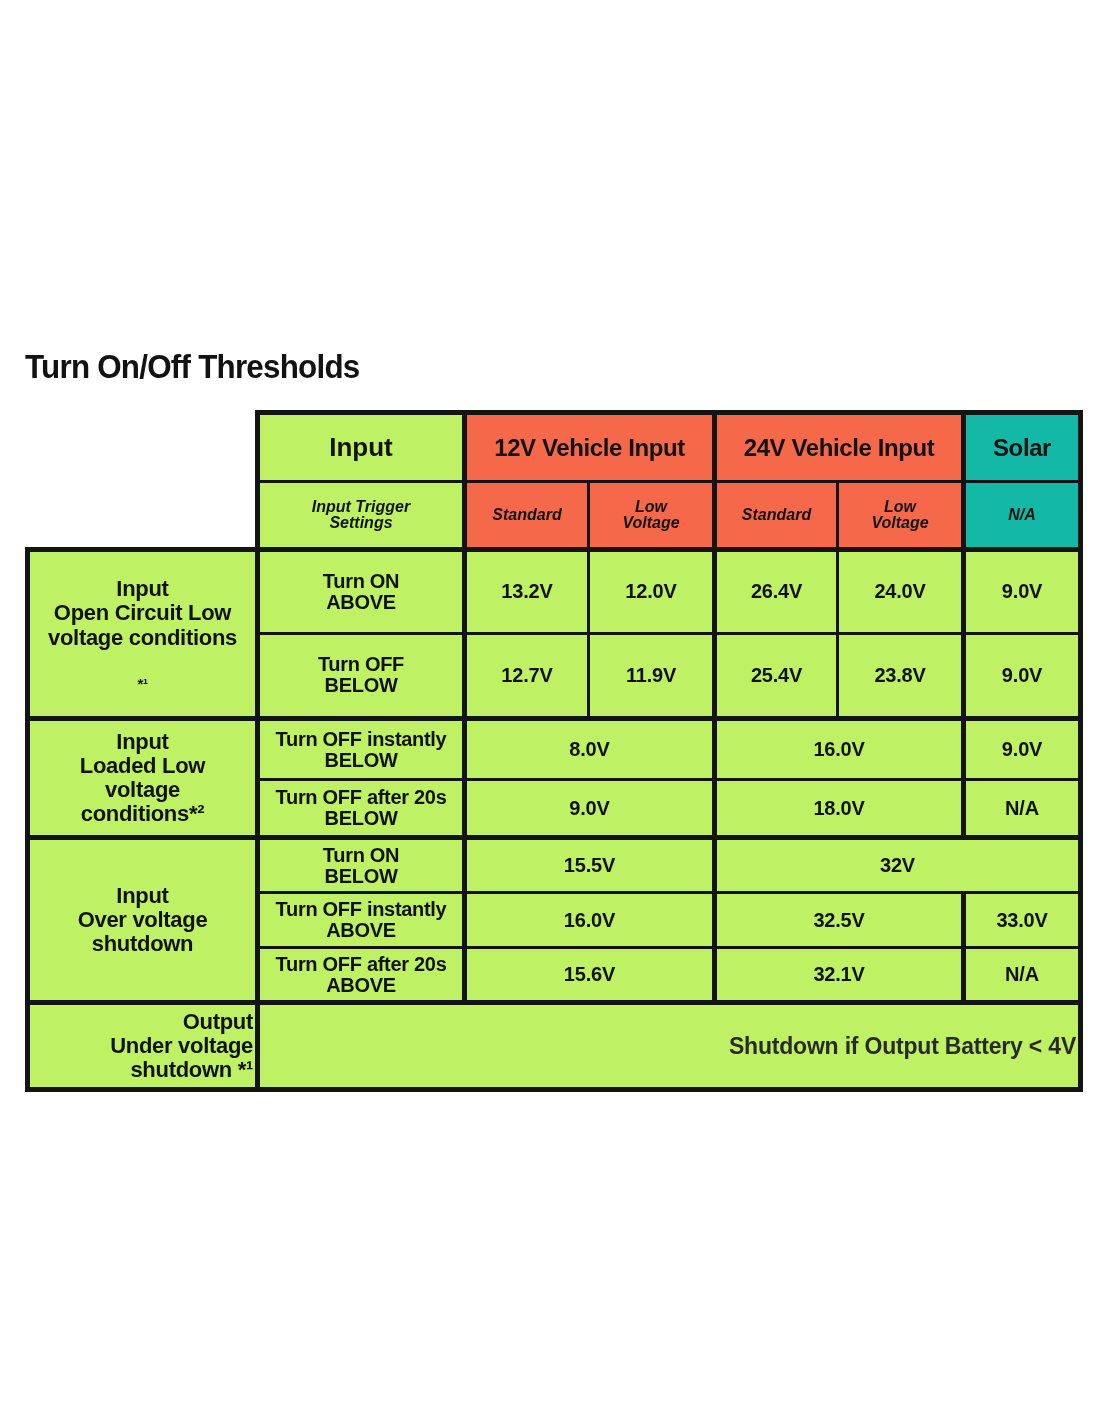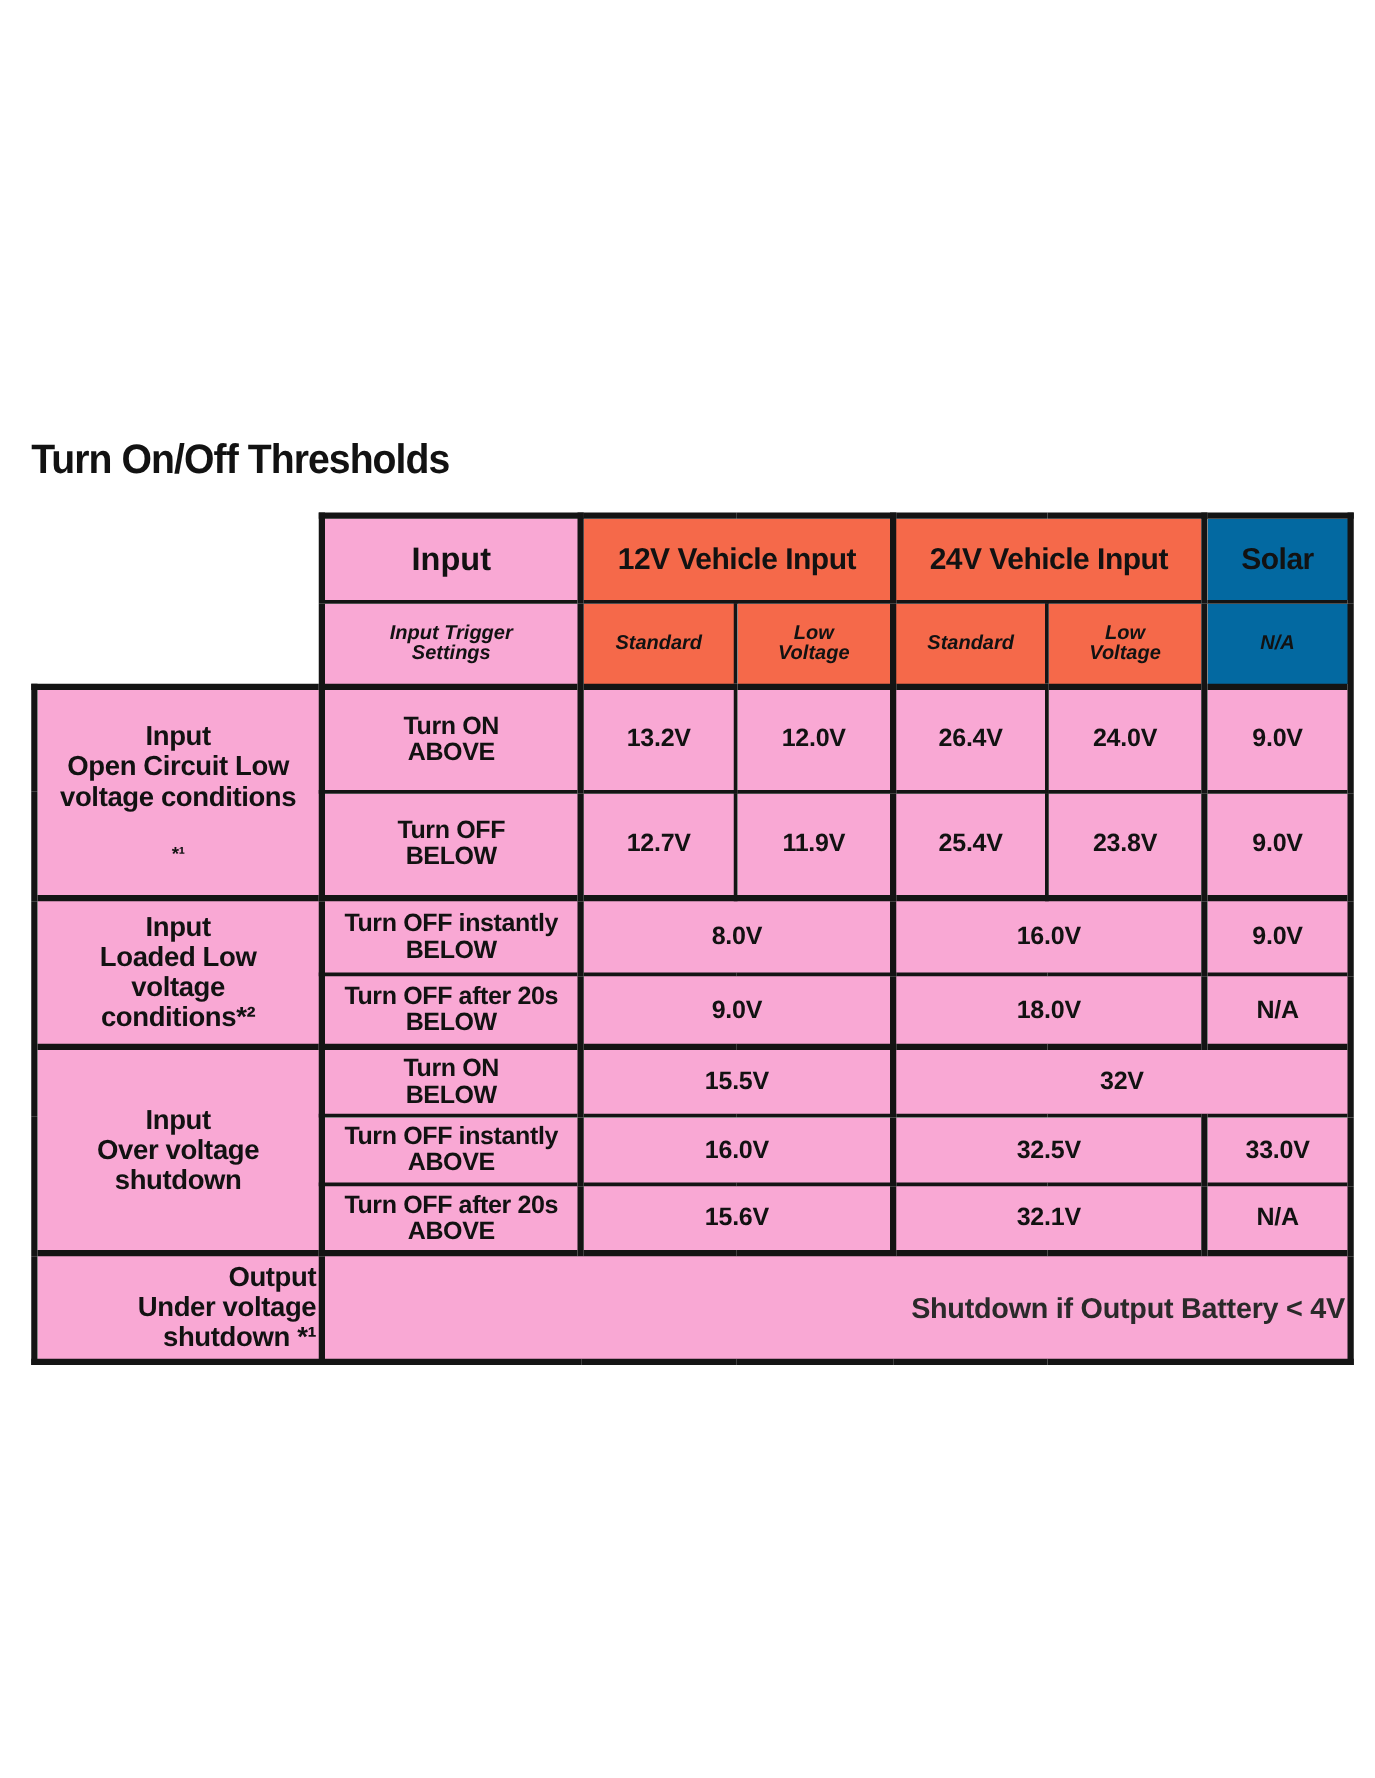--- a/index.html
+++ b/index.html
@@ -12,28 +12,28 @@
   .page-title{
     position:absolute;left:25px;top:348px;
     font-size:33px;font-weight:bold;letter-spacing:-0.8px;
     transform:scaleX(0.95);transform-origin:left center;white-space:nowrap;
   }
   table.thresholds{
     position:absolute;left:25px;top:410px;
     border-collapse:collapse;table-layout:fixed;width:1053px;
   }
   td{
-    border:3px solid #141414;background:#f9a8d4;
+    border:3px solid #141414;background:#bef264;
     text-align:center;vertical-align:middle;
     white-space:pre-line;font-weight:bold;padding:1px 2px;
     overflow:hidden;
   }
   td.ghost{border:none;background:#ffffff;}
   .red{background:#F5694A;}
-  .yellow{background:#0369a1;}
+  .yellow{background:#14b8a6;}
   .it{font-style:italic;}
   .hd-input{font-size:26px;}
   .hd-group{font-size:24px;letter-spacing:-0.4px;}
   .hd-sub{font-size:16px;line-height:1.02;}
   .lbl{font-size:22px;line-height:1.1;letter-spacing:-0.3px;}
   .trg{font-size:20px;line-height:1.05;letter-spacing:-0.3px;}
   .val{font-size:20px;letter-spacing:-0.2px;}
   .outtxt{font-weight:bold;font-size:23px;color:#2a2a2a;letter-spacing:-0.2px;}
   .cell-fn{font-size:15px;font-weight:bold;line-height:1.0;margin-top:2px;}
   

